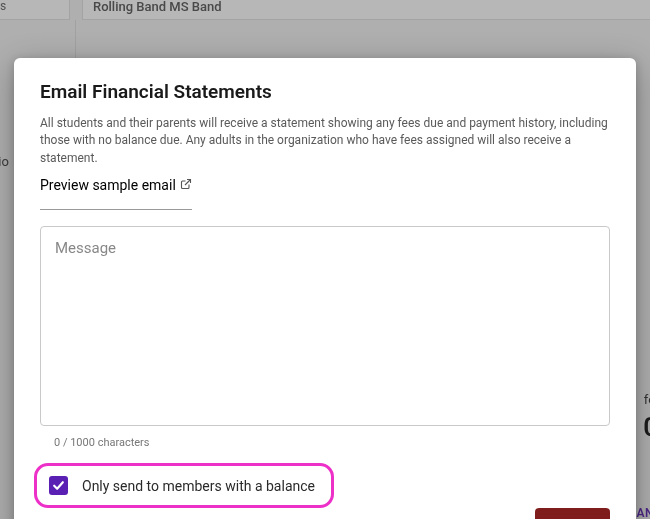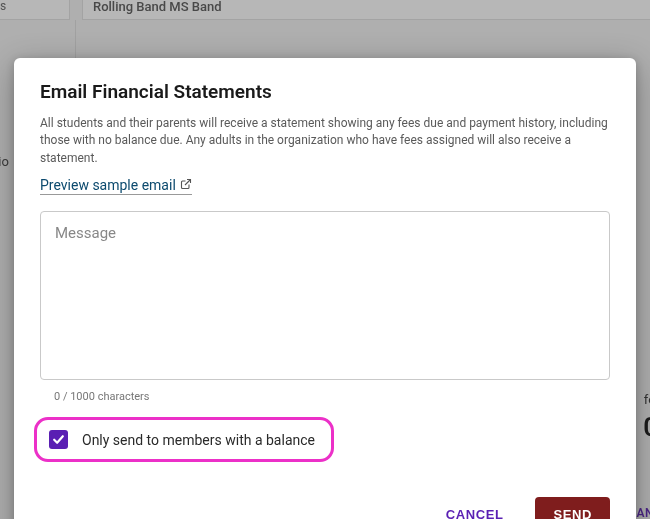--- a/index.html
+++ b/index.html
@@ -67,33 +67,33 @@
   }
   .description {
     font-size: 12px;
     color: #5a5a5a;
     line-height: 1.45;
     margin: 0 0 10px 0;
   }
   .preview-link {
     display: inline-flex; align-items: center; gap: 4px;
     font-size: 14px;
-    color: #0c4a6e;
+    color: #000000;
     border-bottom: 1px solid #999;
-    padding-bottom: 1px;
+    padding-bottom: 16px;
     cursor: pointer;
     width: fit-content;
     margin-bottom: 16px;
   }
   .textarea-wrap {
     position: relative;
   }
   .message-area {
     width: 100%;
-    height: 169px;
+    height: 200px;
     resize: none;
     border: 1px solid #c9c9c9;
     border-radius: 4px;
     padding: 12px 14px;
     font-family: inherit;
     font-size: 15px;
     color: #333;
     outline: none;
   }
   .message-area::placeholder { color: #888; font-size: 15px; }

